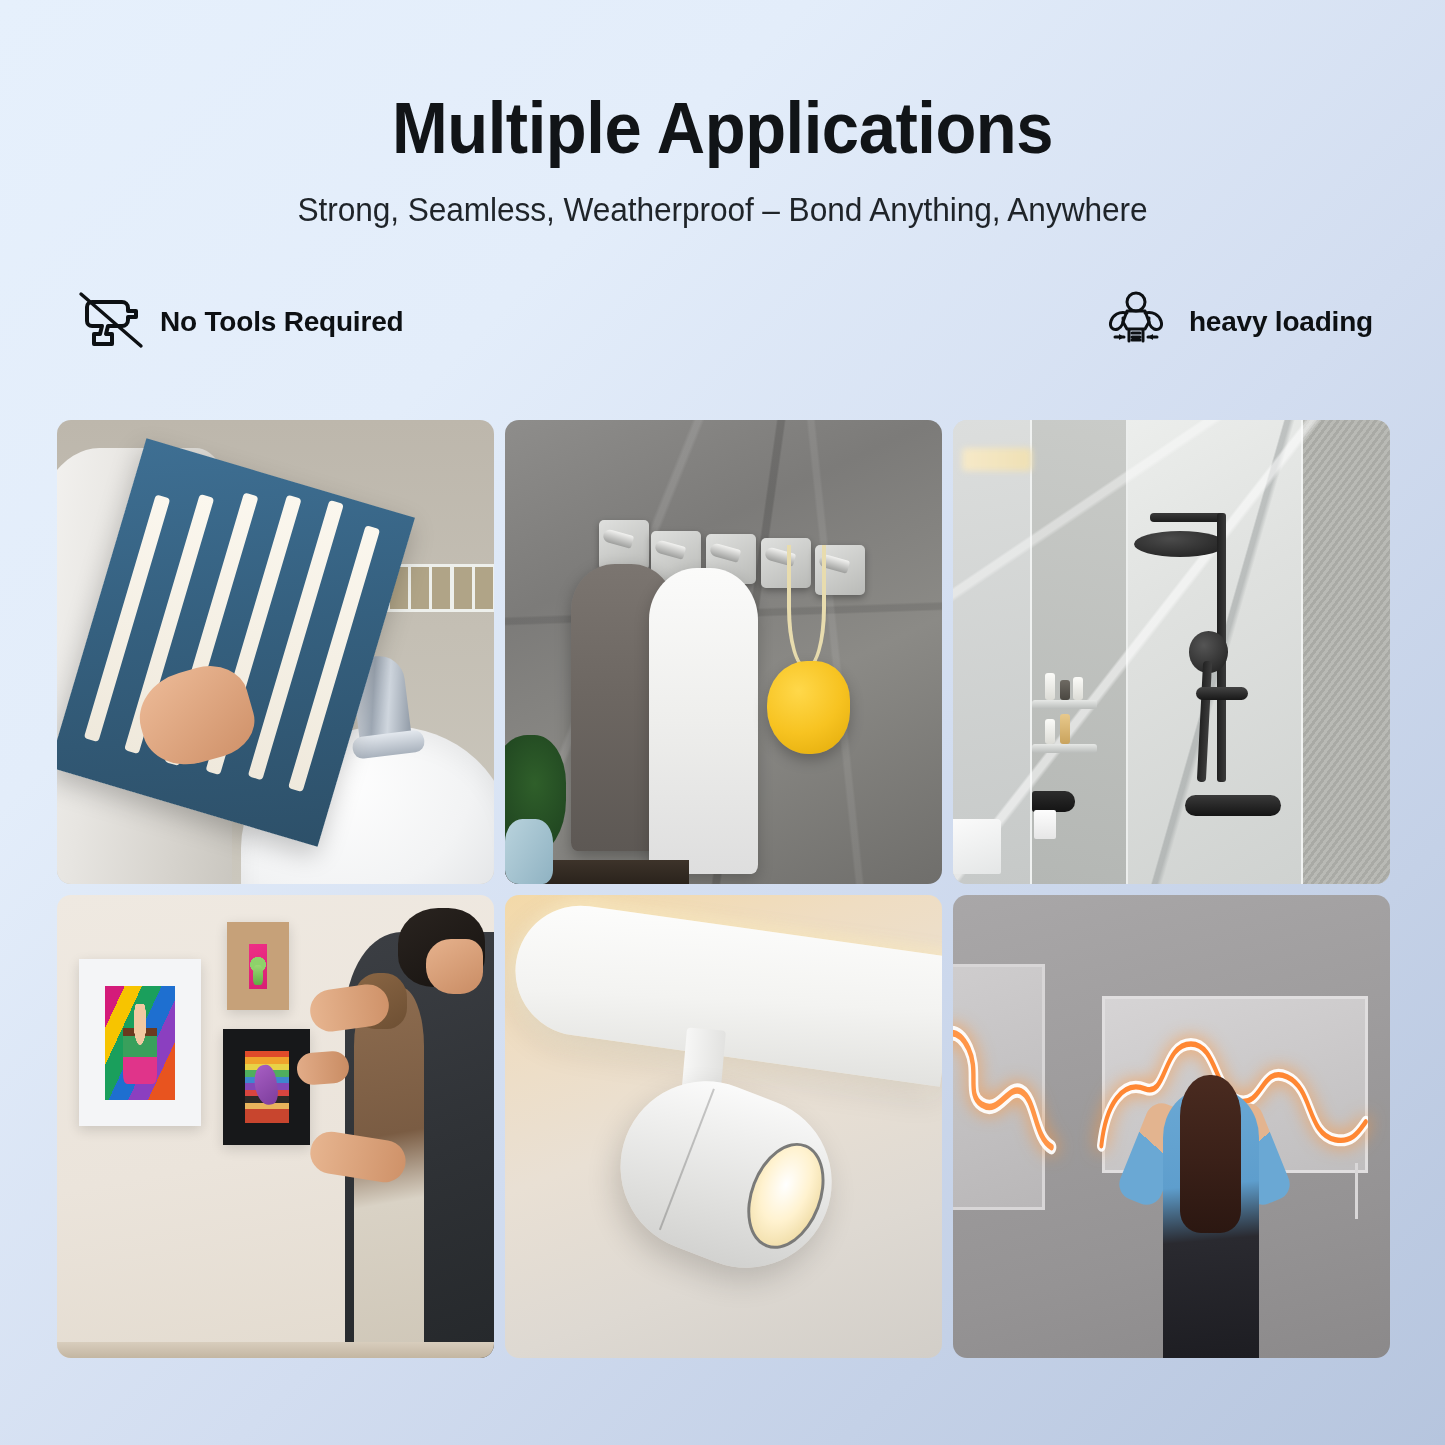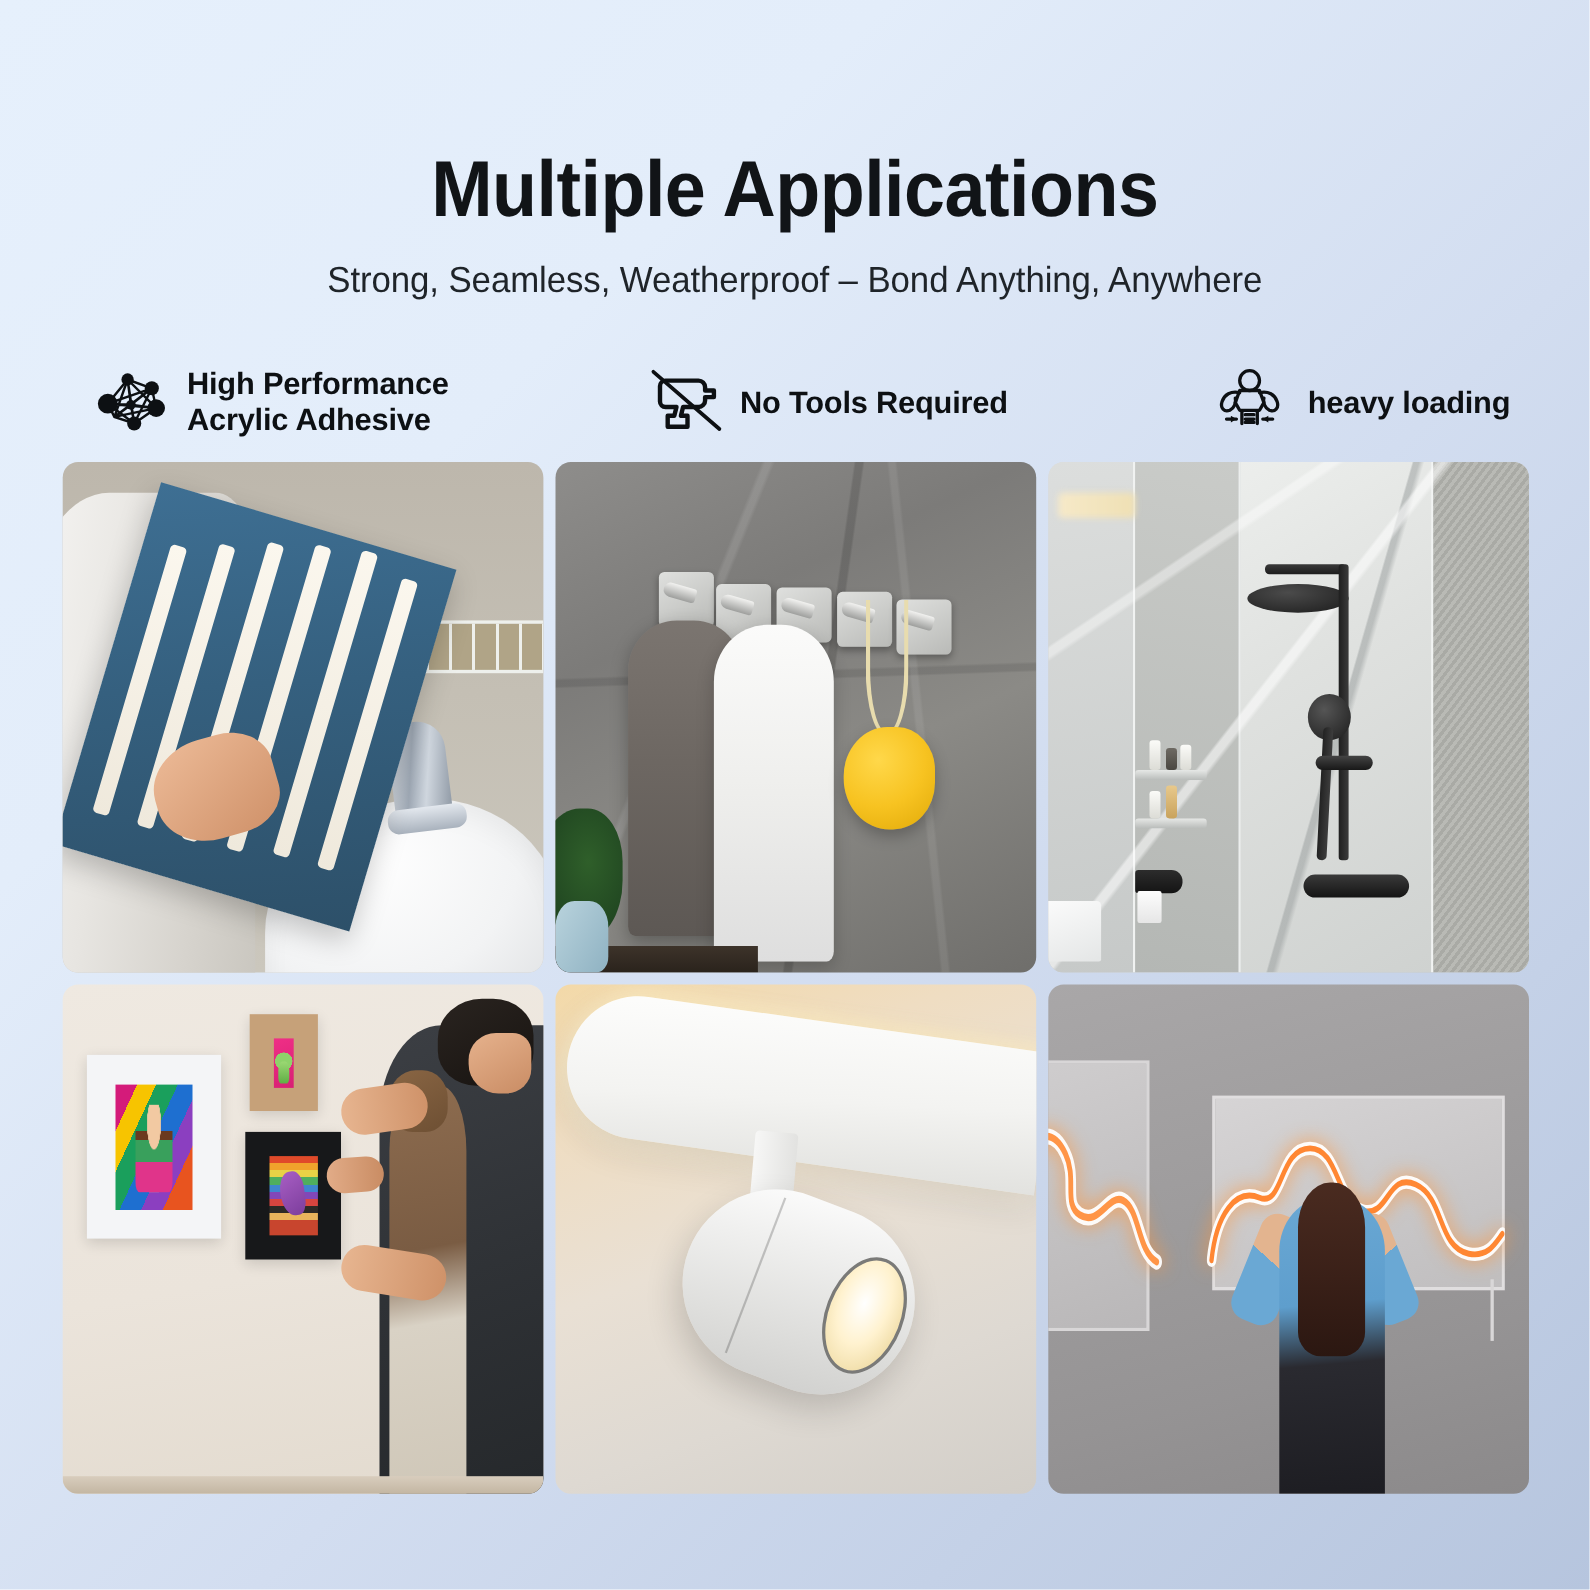--- a/index.html
+++ b/index.html
@@ -5,21 +5,21 @@
   * { margin:0; padding:0; box-sizing:border-box; }
   html,body { width:1445px; height:1445px; }
   body {
     font-family:"Liberation Sans", sans-serif;
     background:linear-gradient(135deg, #e6f0fc 0%, #e3edfa 28%, #d2ddf0 58%, #b6c5de 100%);
     overflow:hidden;
     position:relative;
   }
 
   
-  .header { width:100%; padding-top:92px; text-align:center;margin-top:44px; }
+  .header { width:100%; padding-top:92px; text-align:center; }
   .title {
     font-size:72px;
     font-weight:700;
     letter-spacing:-0.5px;
     color:#111417;
     line-height:1.02;
     transform:scaleX(0.93);
     transform-origin:center;
   }
   .subtitle {
@@ -347,40 +347,20 @@
 </head>
 <body>
 
 <div class="header">
   <div class="title">Multiple Applications</div>
   <div class="subtitle">Strong, Seamless, Weatherproof – Bond Anything, Anywhere</div>
 </div>
 
 <div class="features">
 
-  <div class="feature f1">
-    <span class="feature-icon">
-      <svg width="68" height="60" viewBox="0 0 68 60" aria-hidden="true">
-        <g stroke="#0d1013" stroke-width="2.2" fill="none">
-          <path d="M12 34 L30 12 L52 20 L56 38 L36 52 L18 46 Z"></path>
-          <path d="M12 34 L52 20 M12 34 L56 38 M12 34 L36 52 M30 12 L56 38 M30 12 L36 52 M30 12 L18 46 M52 20 L36 52 M52 20 L18 46 M56 38 L18 46 M33 35 L12 34 M33 35 L30 12 M33 35 L52 20 M33 35 L56 38 M33 35 L36 52 M33 35 L18 46"></path>
-        </g>
-        <g fill="#0d1013">
-          <circle cx="12" cy="34" r="9"></circle>
-          <circle cx="30" cy="12" r="5.6"></circle>
-          <circle cx="52" cy="20" r="6.4"></circle>
-          <circle cx="56" cy="38" r="8"></circle>
-          <circle cx="36" cy="52" r="6.4"></circle>
-          <circle cx="33" cy="35" r="4.4"></circle>
-        </g>
-      </svg>
-    </span>
-    <span class="feature-label">High Performance
-Acrylic Adhesive</span>
-  </div>
 
   <div class="feature f3">
     <span class="feature-icon">
       <svg width="66" height="62" viewBox="0 0 66 62" aria-hidden="true">
         <g stroke="#0d1013" stroke-width="4" fill="none" stroke-linejoin="round">
           <path d="M14 14 H44 a6 6 0 0 1 6 6 v3 h8 v6 h-8 v3 a6 6 0 0 1 -6 6 H30 l-2 8 h6 v10 H16 V46 h6 l2 -8 H14 a5 5 0 0 1 -5 -5 V19 a5 5 0 0 1 5 -5 Z"></path>
           <path d="M3 6 L63 58" stroke-width="3.4" stroke-linecap="round"></path>
         </g>
       </svg>
     </span>

